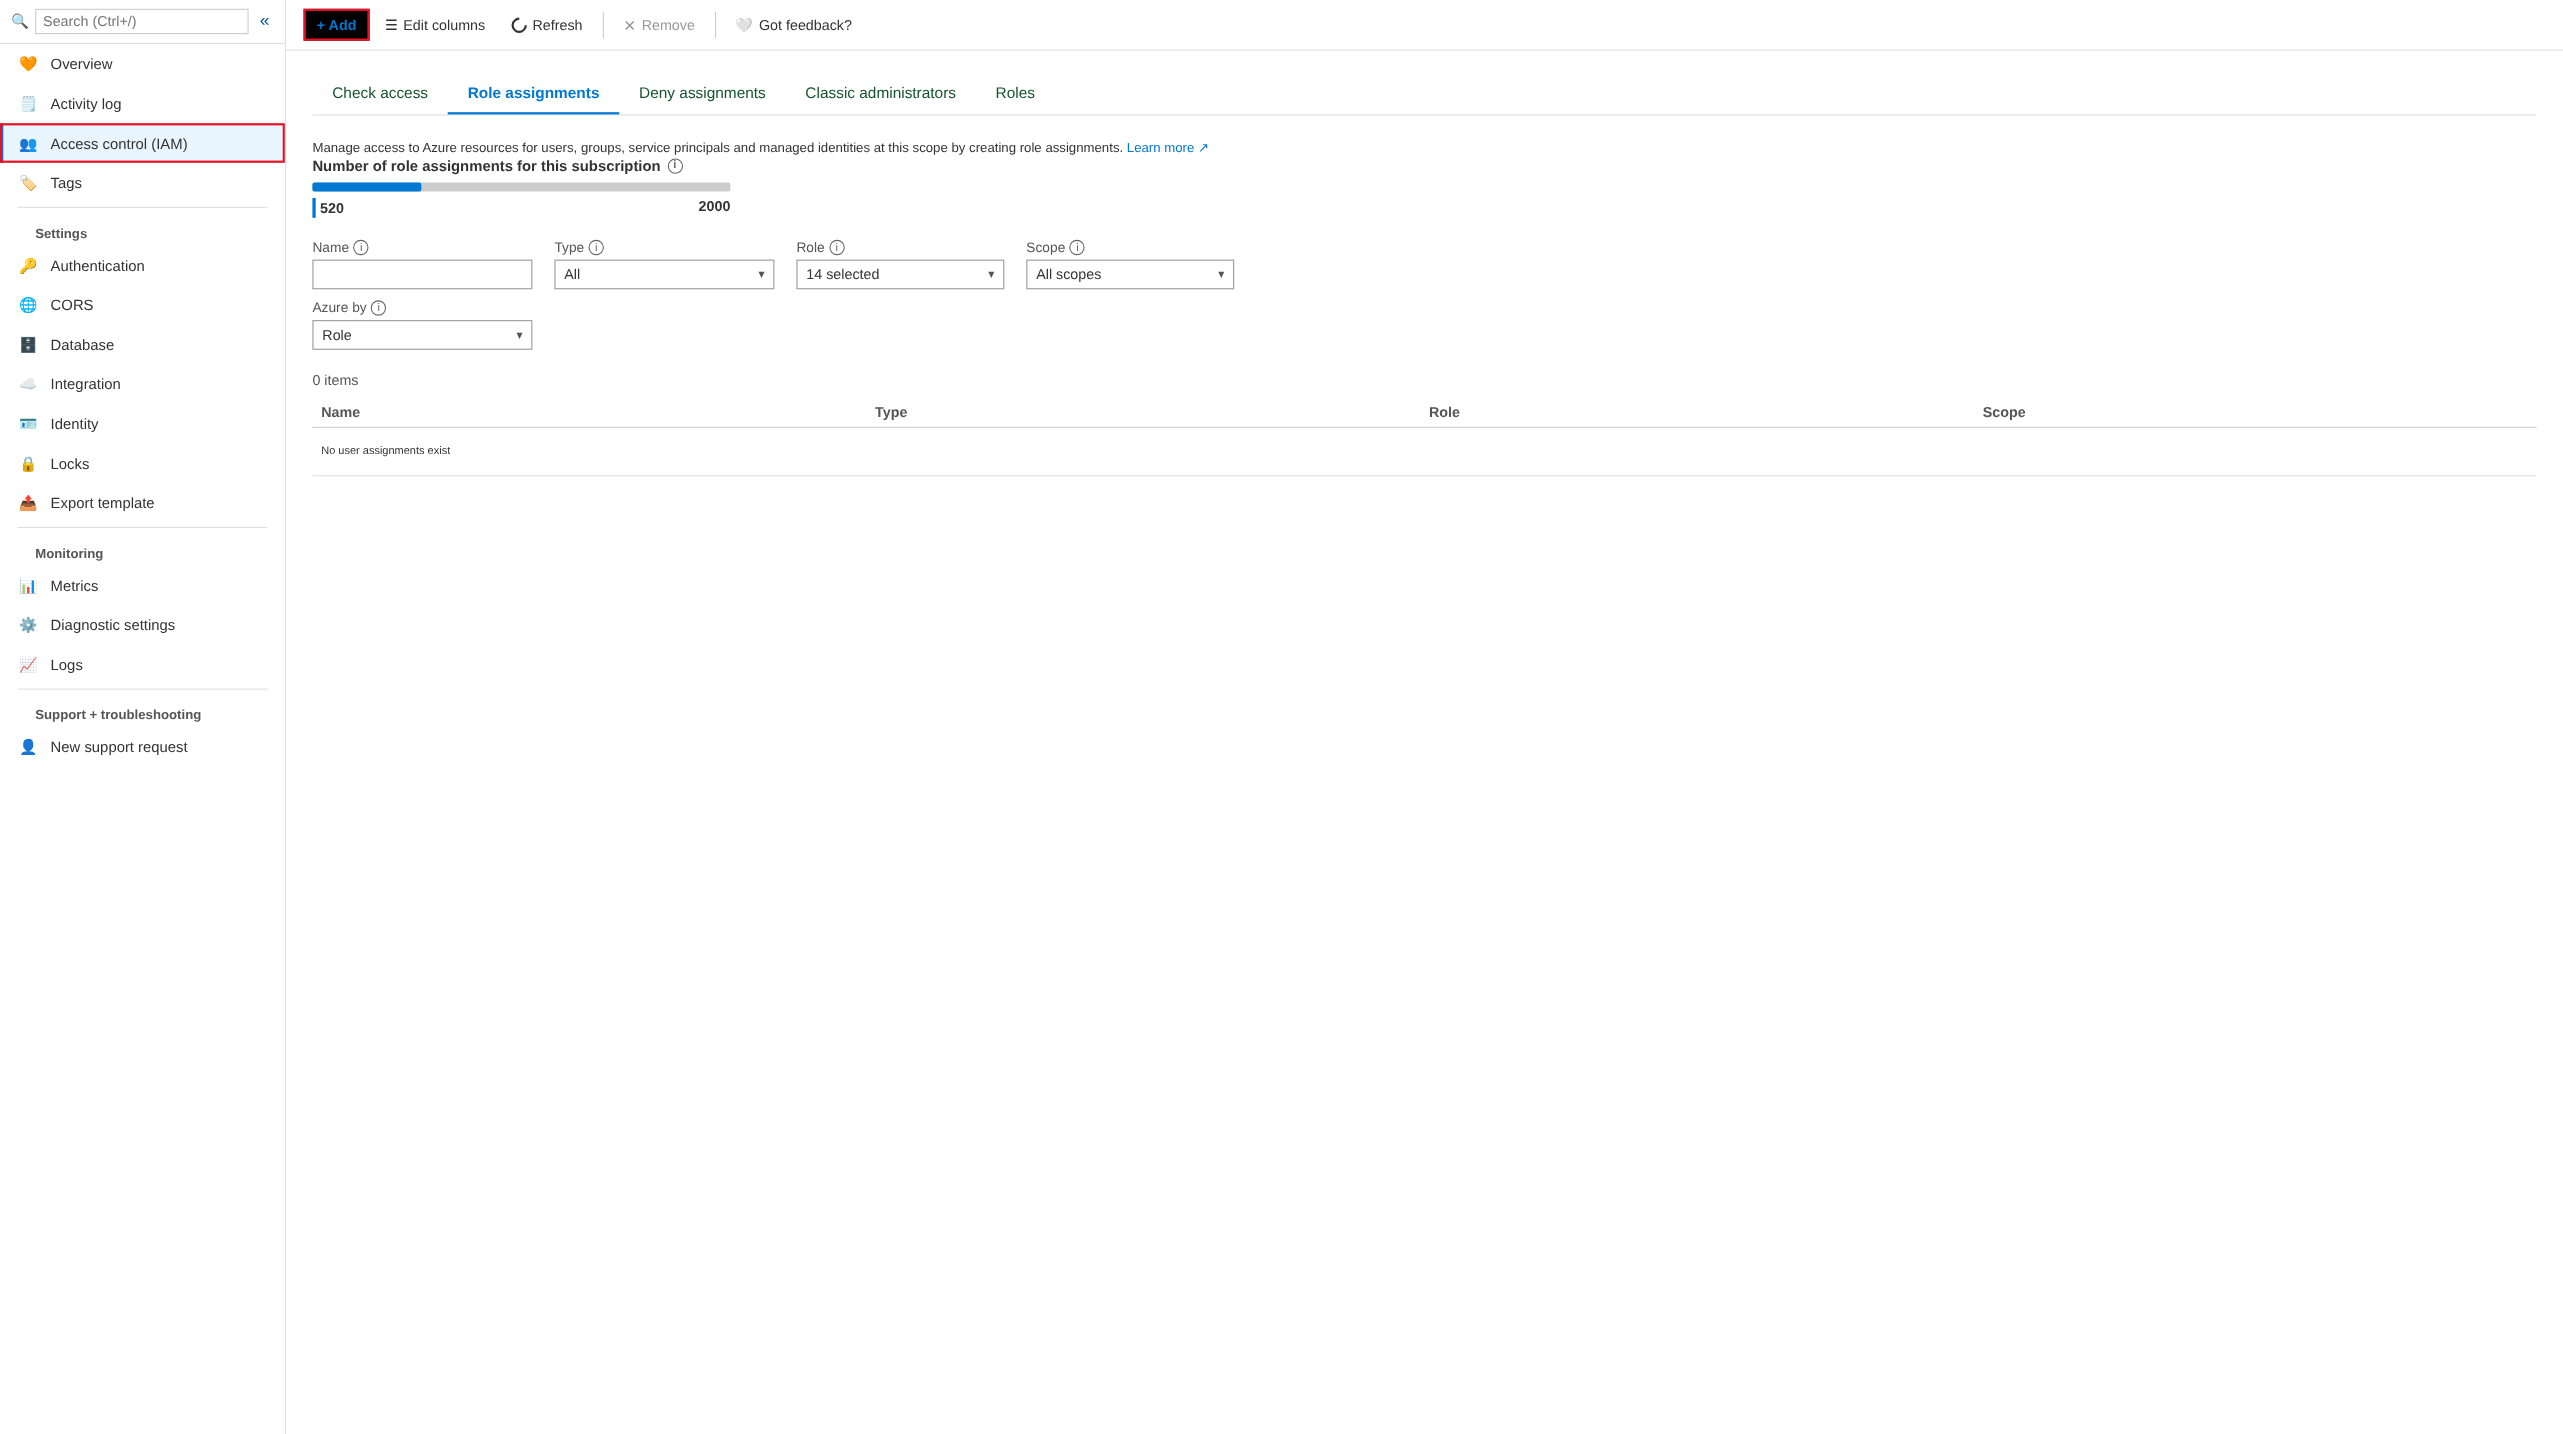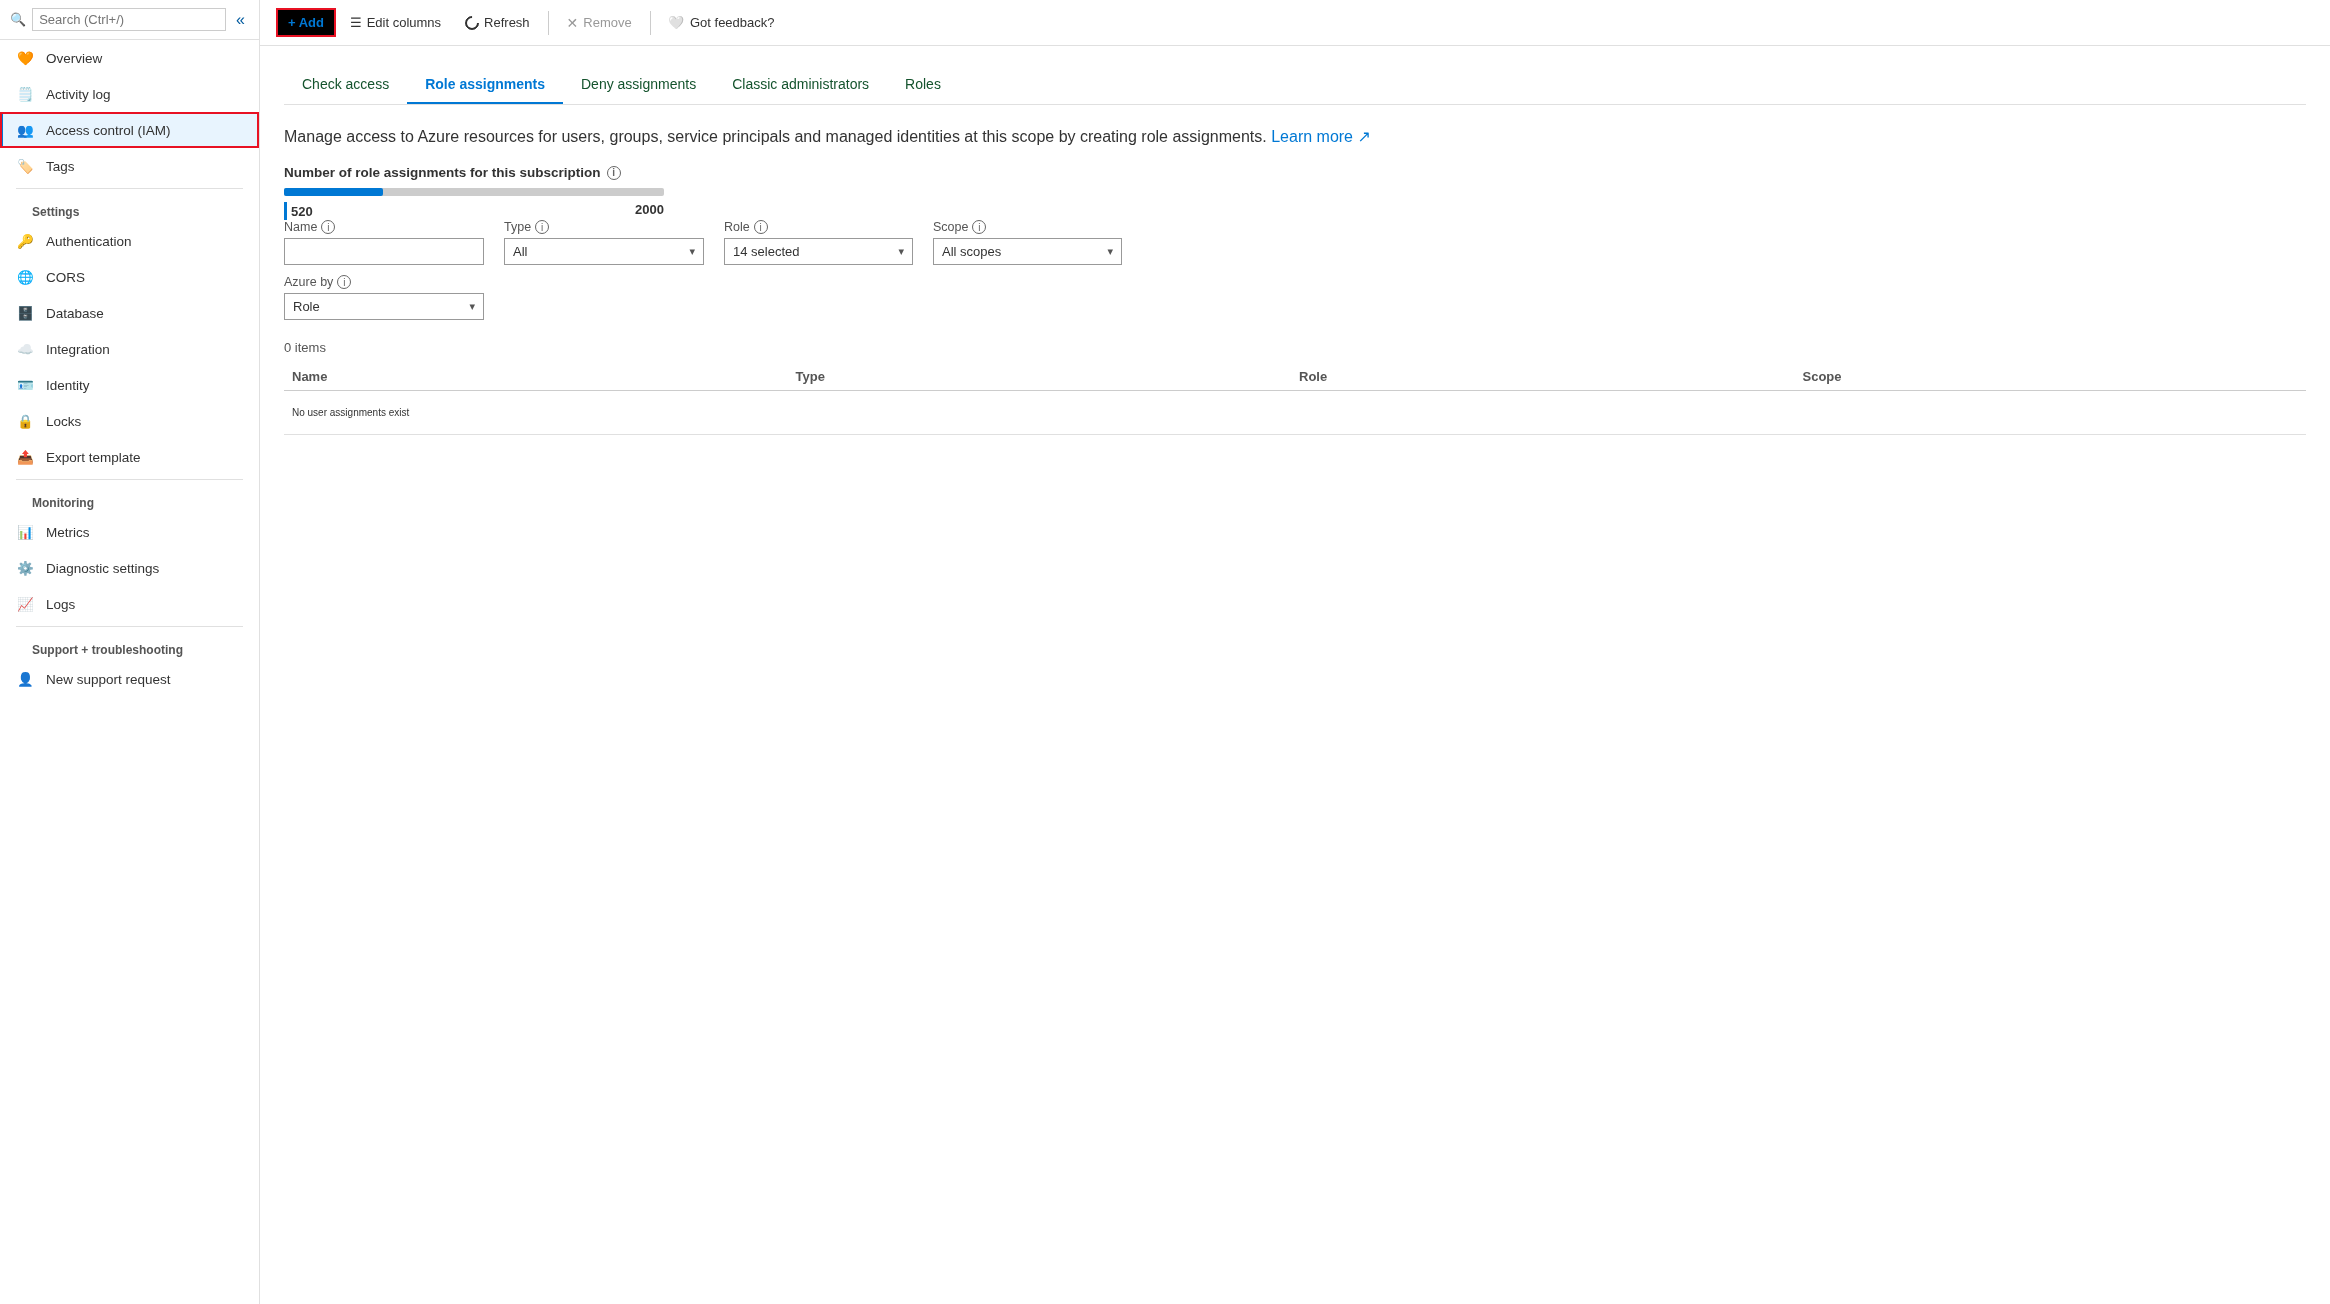--- a/index.html
+++ b/index.html
@@ -137,29 +137,28 @@
       white-space: nowrap;
     }
     .tab.active {
       color: #0078d4;
       border-bottom: 2px solid #0078d4;
       font-weight: 600;
     }
 
     
     .description {
-      font-size: 16px;
+      font-size: 12px;
       color: #333;
-      margin-bottom: 16px;
       line-height: 1.5;
     }
     .description a { color: #0078d4; text-decoration: none; }
 
     
-    .count-section { }
+    .count-section { margin-bottom: 20px; }
     .count-label { font-size: 13.5px; font-weight: 600; margin-bottom: 8px; display: flex; align-items: center; gap: 6px; }
     .progress-bar-outer { width: 380px; height: 8px; background: #ccc; border-radius: 2px; margin-bottom: 6px; }
     .progress-bar-inner { height: 100%; background: #0078d4; border-radius: 2px; }
     .progress-numbers { display: flex; justify-content: space-between; width: 380px; font-size: 13px; font-weight: 600; }
 
     
     .filters { display: flex; gap: 20px; align-items: flex-end; margin-bottom: 20px; flex-wrap: wrap; }
     .filter-group { display: flex; flex-direction: column; gap: 4px; }
     .filter-label { font-size: 12.5px; color: #555; display: flex; align-items: center; gap: 4px; }
     .filter-input { border: 1px solid #999; padding: 5px 8px; font-size: 13px; width: 200px; outline: none; }

